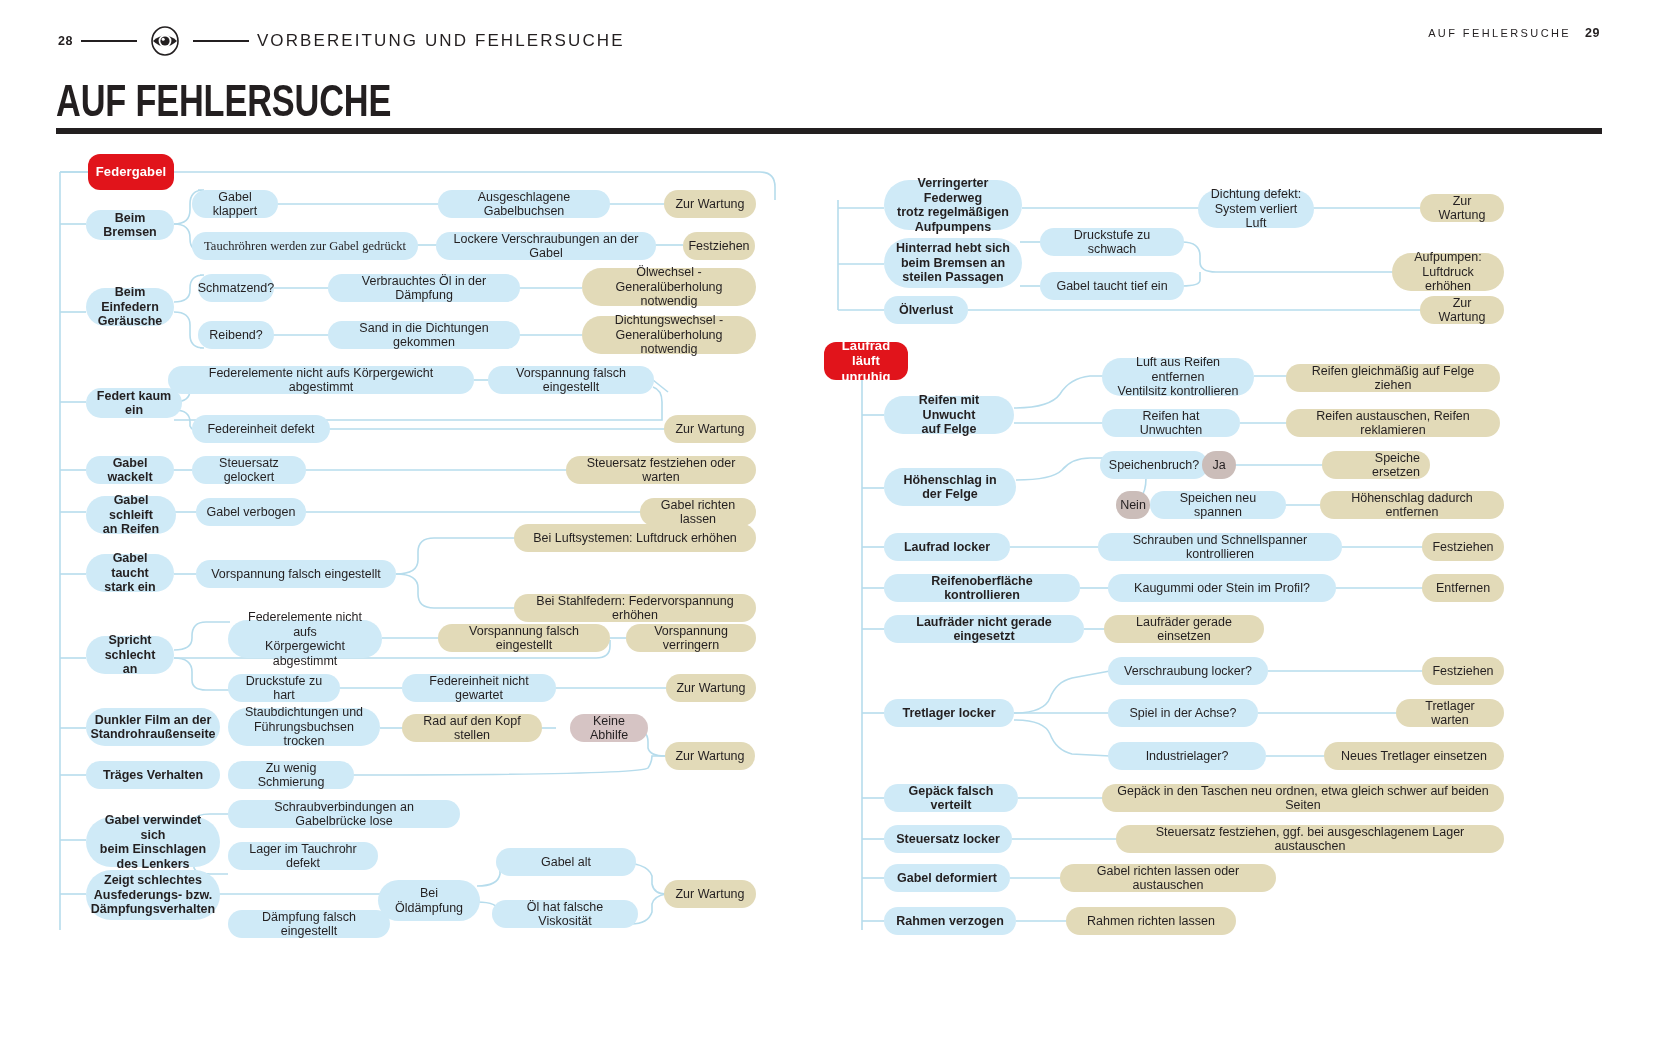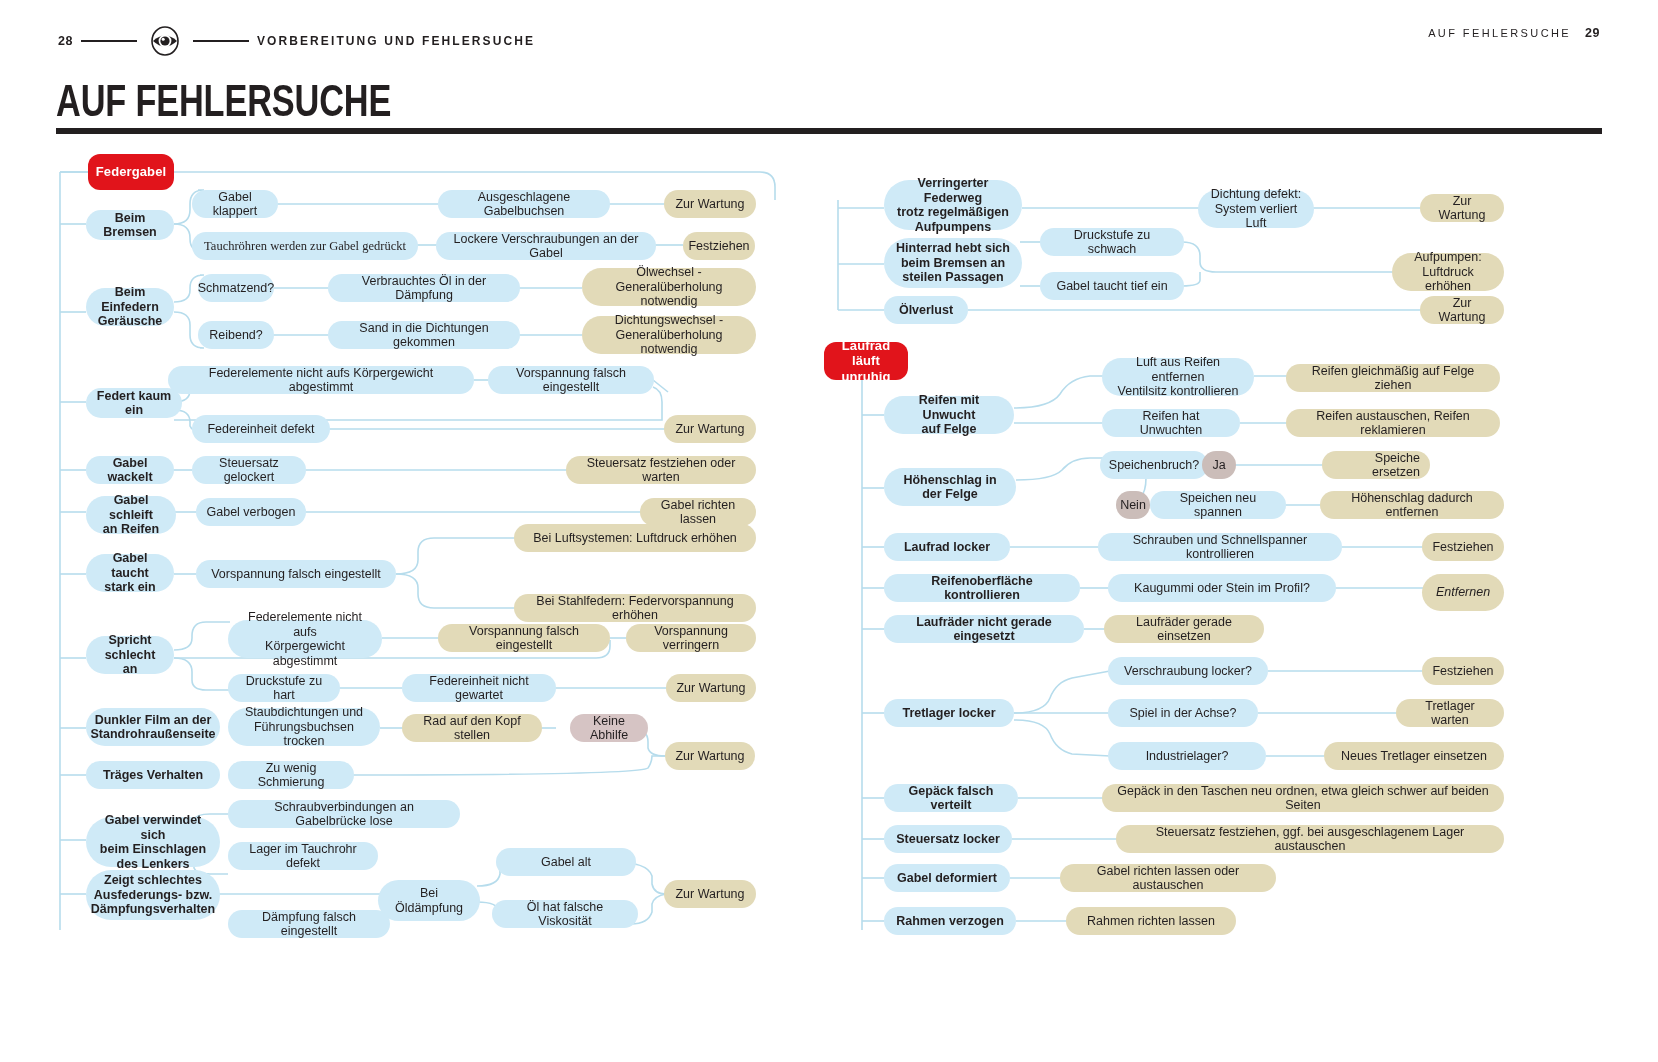--- a/index.html
+++ b/index.html
@@ -9,21 +9,21 @@
     font-family:"Liberation Sans","DejaVu Sans",sans-serif;
     color:#231f20;
   }
   .page{position:absolute;inset:0;}
 
   
   .rh{position:absolute;top:26px;display:flex;align-items:center;}
   .rh-left{left:58px;}
   .rh-pageno{font-size:12.5px;font-weight:700;letter-spacing:.5px;color:#231f20;}
   .rh-rule{height:1.6px;background:#231f20;}
-  .rh-label{font-size:12px;font-weight:700;letter-spacing:2.1px;color:#231f20;white-space:nowrap;}
+  .rh-label{font-size:17px;font-weight:400;letter-spacing:2.1px;color:#231f20;white-space:nowrap;}
   .eye{width:40px;height:30px;position:relative;flex:0 0 auto;}
 
   .rh-right{right:58px;}
   .rh-right .rh-label{letter-spacing:2.4px;font-weight:400;font-size:11px;}
   .rh-right .rh-pageno{margin-left:14px;}
 
   
   .title{
     position:absolute;left:56px;top:76px;
     font-size:44px;font-weight:700;letter-spacing:-0.2px;
@@ -334,21 +334,21 @@
     <div class="node n-pill" style="left:1116px;top:351px;width:34px;height:28px;">Nein</div>
     <div class="node n-detail" style="left:1150px;top:351px;width:136px;height:28px;">Speichen neu spannen</div>
     <div class="node n-action" style="left:1320px;top:351px;width:184px;height:28px;">Höhenschlag dadurch entfernen</div>
 
     <div class="node n-cause" style="left:884px;top:393px;width:126px;height:28px;">Laufrad locker</div>
     <div class="node n-detail" style="left:1098px;top:393px;width:244px;height:28px;">Schrauben und Schnellspanner kontrollieren</div>
     <div class="node n-action" style="left:1422px;top:393px;width:82px;height:28px;">Festziehen</div>
 
     <div class="node n-cause" style="left:884px;top:434px;width:196px;height:28px;">Reifenoberfläche kontrollieren</div>
     <div class="node n-detail" style="left:1108px;top:434px;width:228px;height:28px;">Kaugummi oder Stein im Profil?</div>
-    <div class="node n-action" style="left:1422px;top:434px;width:82px;height:37px;font-style:italic;">Entfernen</div>
+    <div class="node n-action" style="left:1422px;top:434px;width:82px;height:28px;">Entfernen</div>
 
     <div class="node n-cause" style="left:884px;top:475px;width:200px;height:28px;">Laufräder nicht gerade eingesetzt</div>
     <div class="node n-action" style="left:1104px;top:475px;width:160px;height:28px;">Laufräder  gerade einsetzen</div>
 
     <div class="node n-cause" style="left:884px;top:559px;width:130px;height:28px;">Tretlager locker</div>
     <div class="node n-detail" style="left:1108px;top:517px;width:160px;height:28px;">Verschraubung locker?</div>
     <div class="node n-action" style="left:1422px;top:517px;width:82px;height:28px;">Festziehen</div>
     <div class="node n-detail" style="left:1108px;top:559px;width:150px;height:28px;">Spiel in der Achse?</div>
     <div class="node n-action" style="left:1396px;top:559px;width:108px;height:28px;">Tretlager warten</div>
     <div class="node n-detail" style="left:1108px;top:602px;width:158px;height:28px;">Industrielager?</div>

